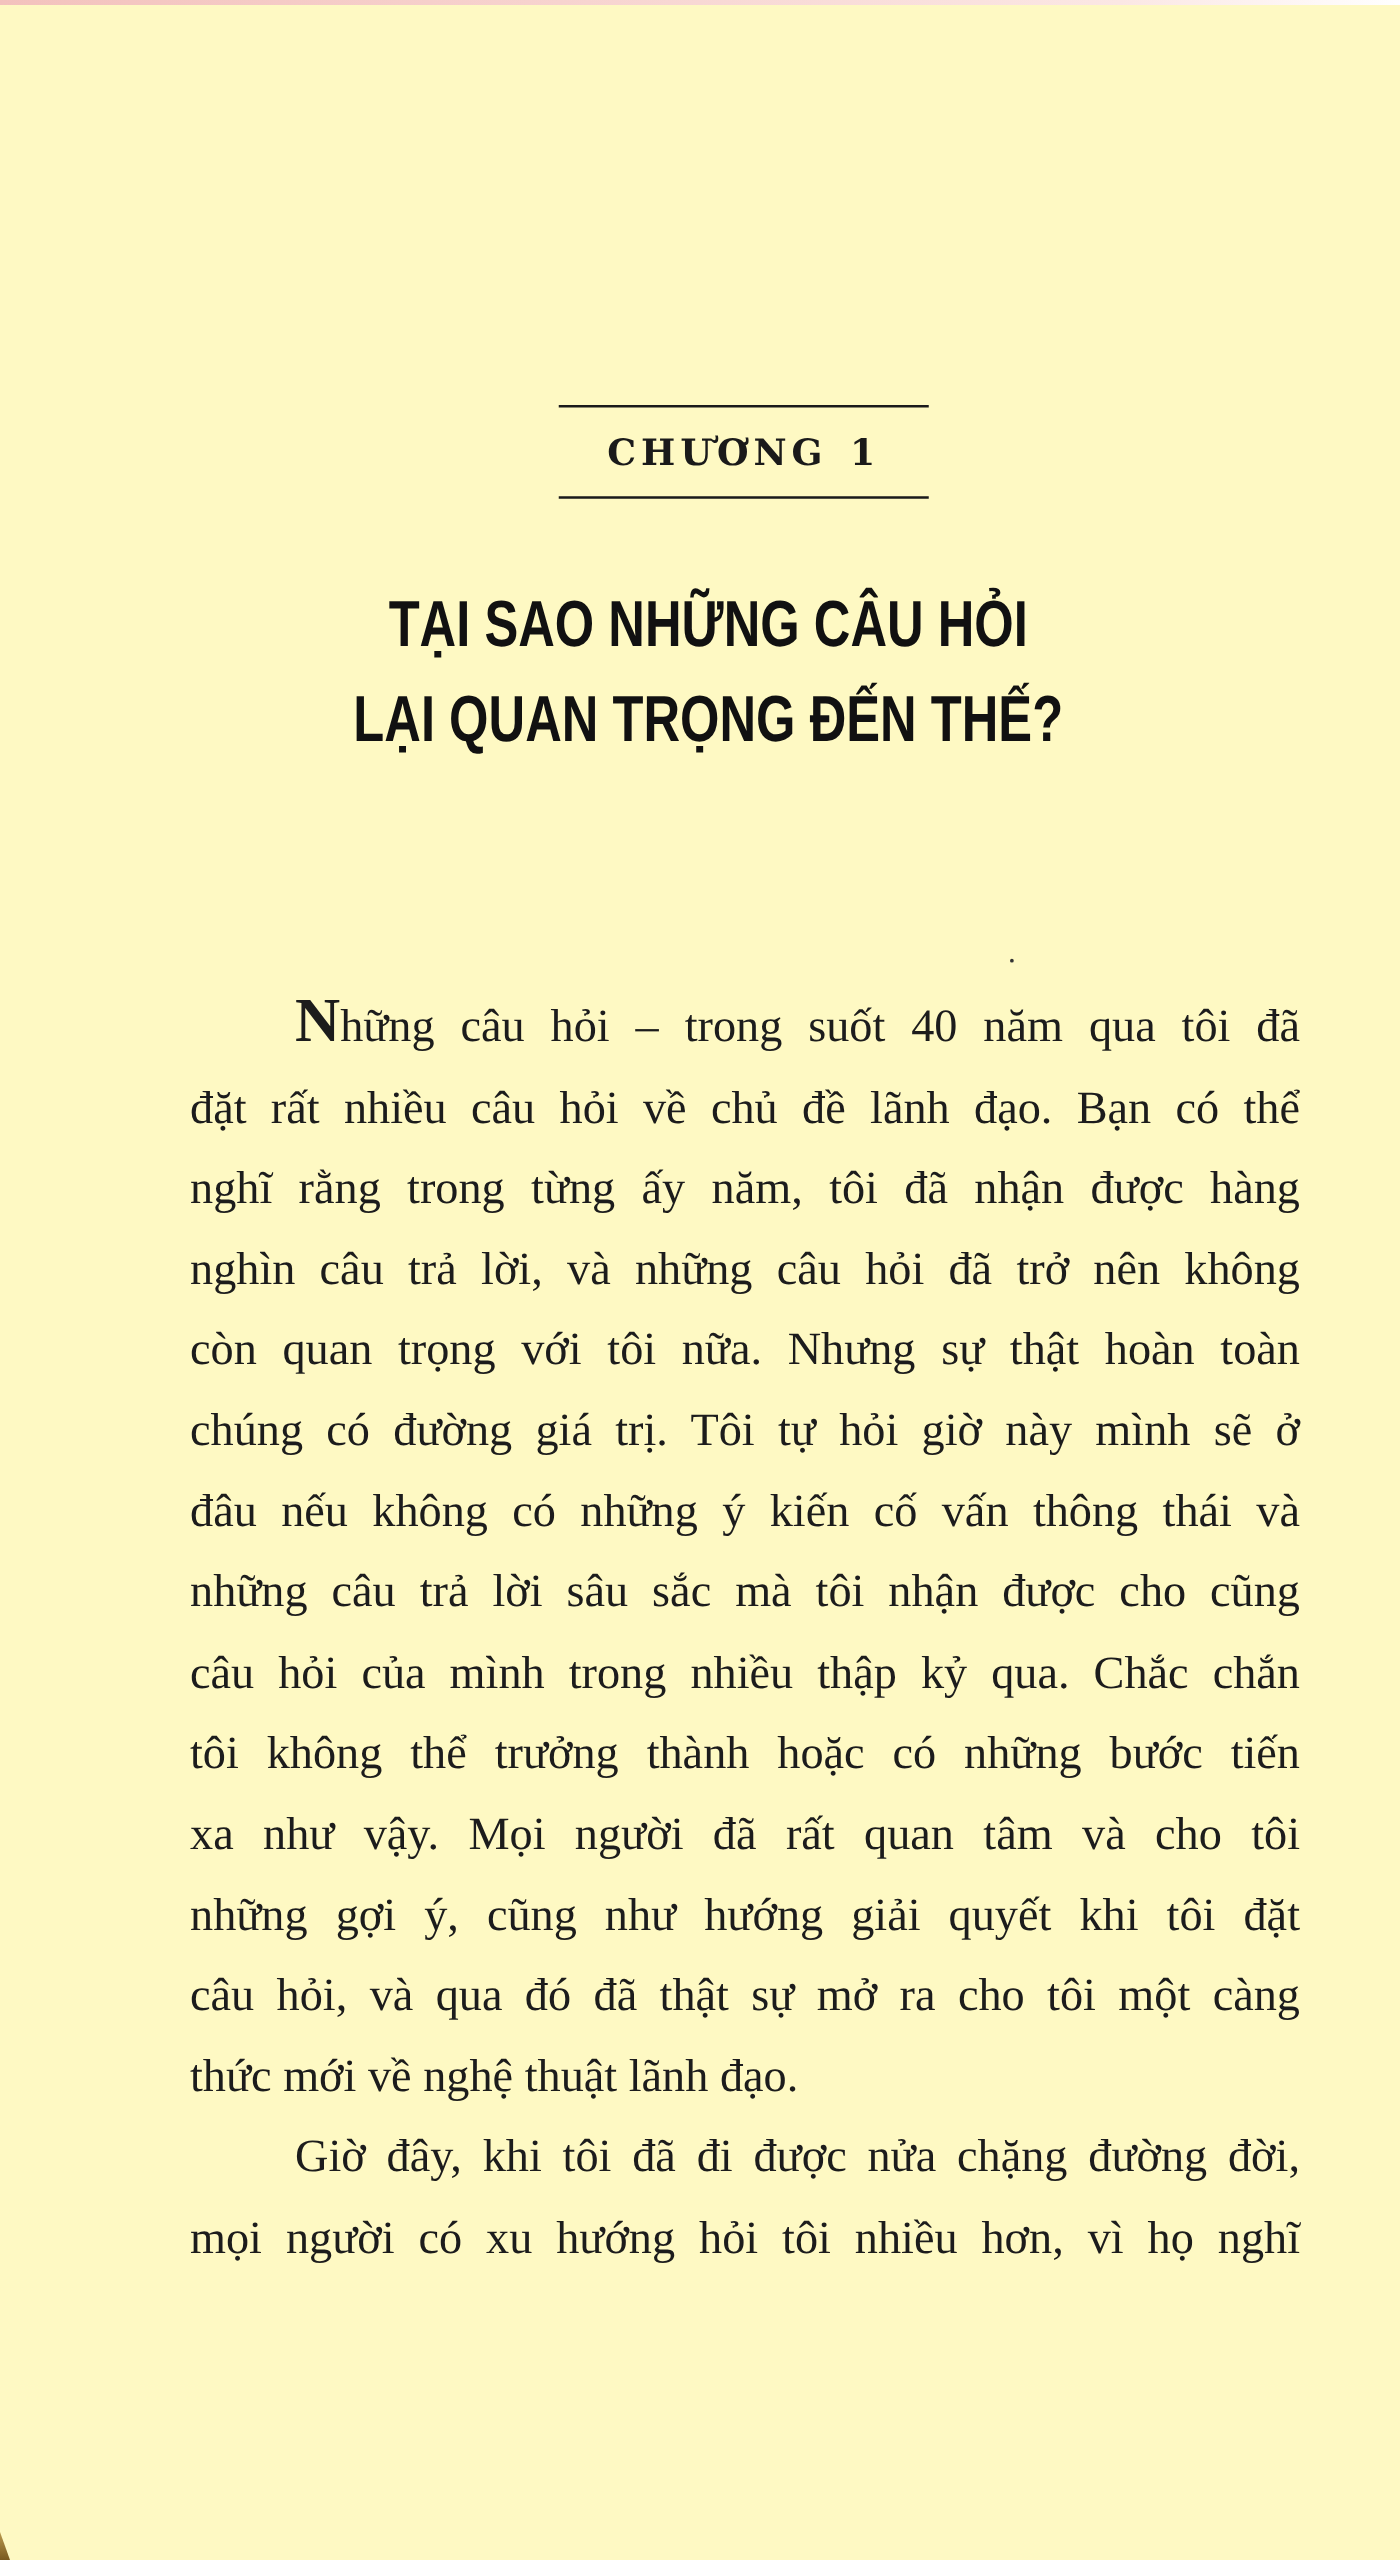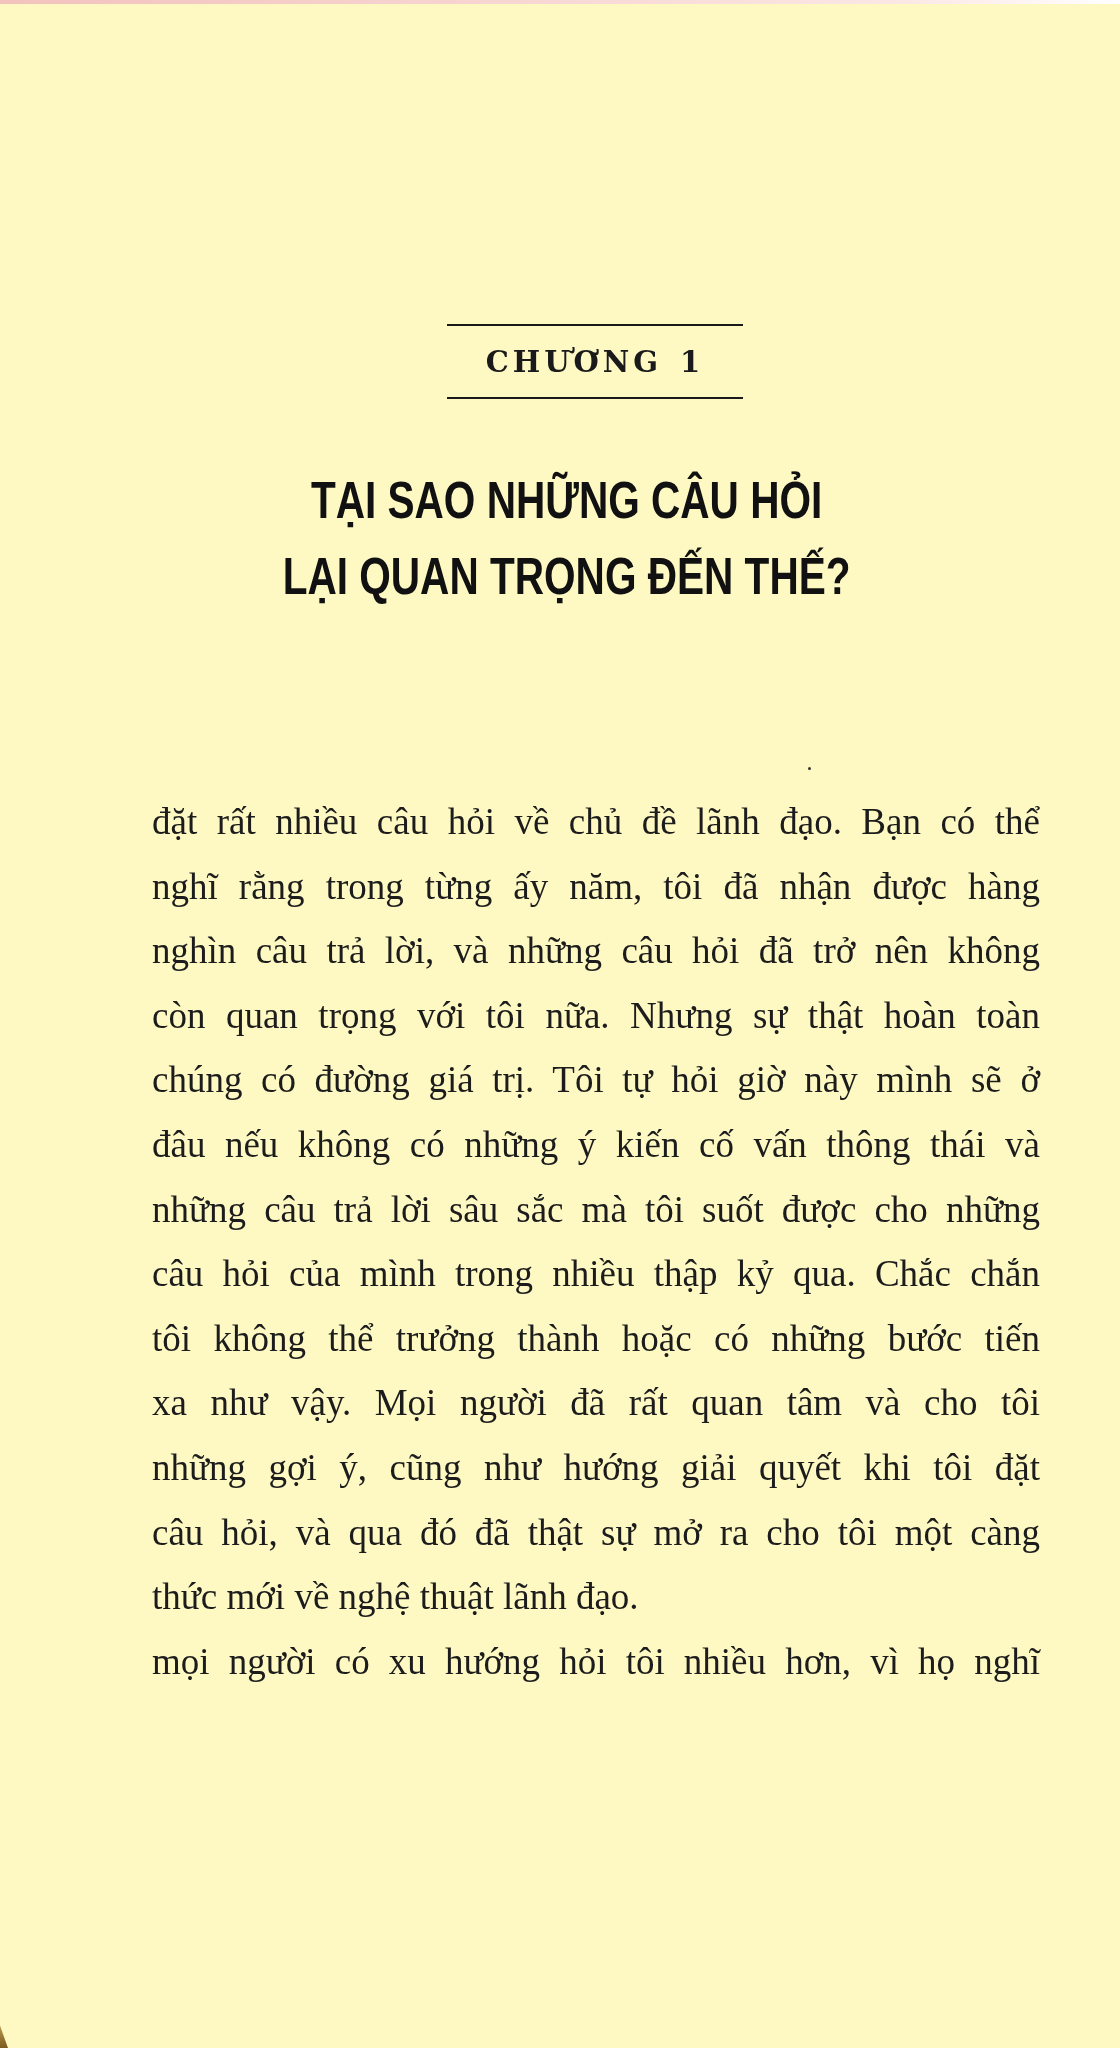--- a/index.html
+++ b/index.html
@@ -117,30 +117,32 @@
   </div>
 
   <div class="title">
     <div>TẠI SAO NHỮNG CÂU HỎI</div>
     <div>LẠI QUAN TRỌNG ĐẾN THẾ?</div>
   </div>
 
   <div class="speck"></div>
 
   <div class="body-text">
+    <div class="line indent"><span class="dropcap">N</span><span>hững câu hỏi – trong suốt 40 năm qua tôi đã</span></div>
     <div class="line">đặt rất nhiều câu hỏi về chủ đề lãnh đạo. Bạn có thể</div>
     <div class="line">nghĩ rằng trong từng ấy năm, tôi đã nhận được hàng</div>
     <div class="line">nghìn câu trả lời, và những câu hỏi đã trở nên không</div>
     <div class="line">còn quan trọng với tôi nữa. Nhưng sự thật hoàn toàn</div>
     <div class="line">chúng có đường giá trị. Tôi tự hỏi giờ này mình sẽ ở</div>
     <div class="line">đâu nếu không có những ý kiến cố vấn thông thái và</div>
-    <div class="line">những câu trả lời sâu sắc mà tôi suốt được cho những</div>
+    <div class="line">những câu trả lời sâu sắc mà tôi nhận được cho cũng</div>
     <div class="line">câu hỏi của mình trong nhiều thập kỷ qua. Chắc chắn</div>
     <div class="line">tôi không thể trưởng thành hoặc có những bước tiến</div>
     <div class="line">xa như vậy. Mọi người đã rất quan tâm và cho tôi</div>
     <div class="line">những gợi ý, cũng như hướng giải quyết khi tôi đặt</div>
     <div class="line">câu hỏi, và qua đó đã thật sự mở ra cho tôi một càng</div>
     <div class="line last">thức mới về nghệ thuật lãnh đạo.</div>
+    <div class="line indent">Giờ đây, khi tôi đã đi được nửa chặng đường đời,</div>
     <div class="line">mọi người có xu hướng hỏi tôi nhiều hơn, vì họ nghĩ</div>
   </div>
 
   <div class="corner-mark"></div>
 </div>
 
 </body></html>

